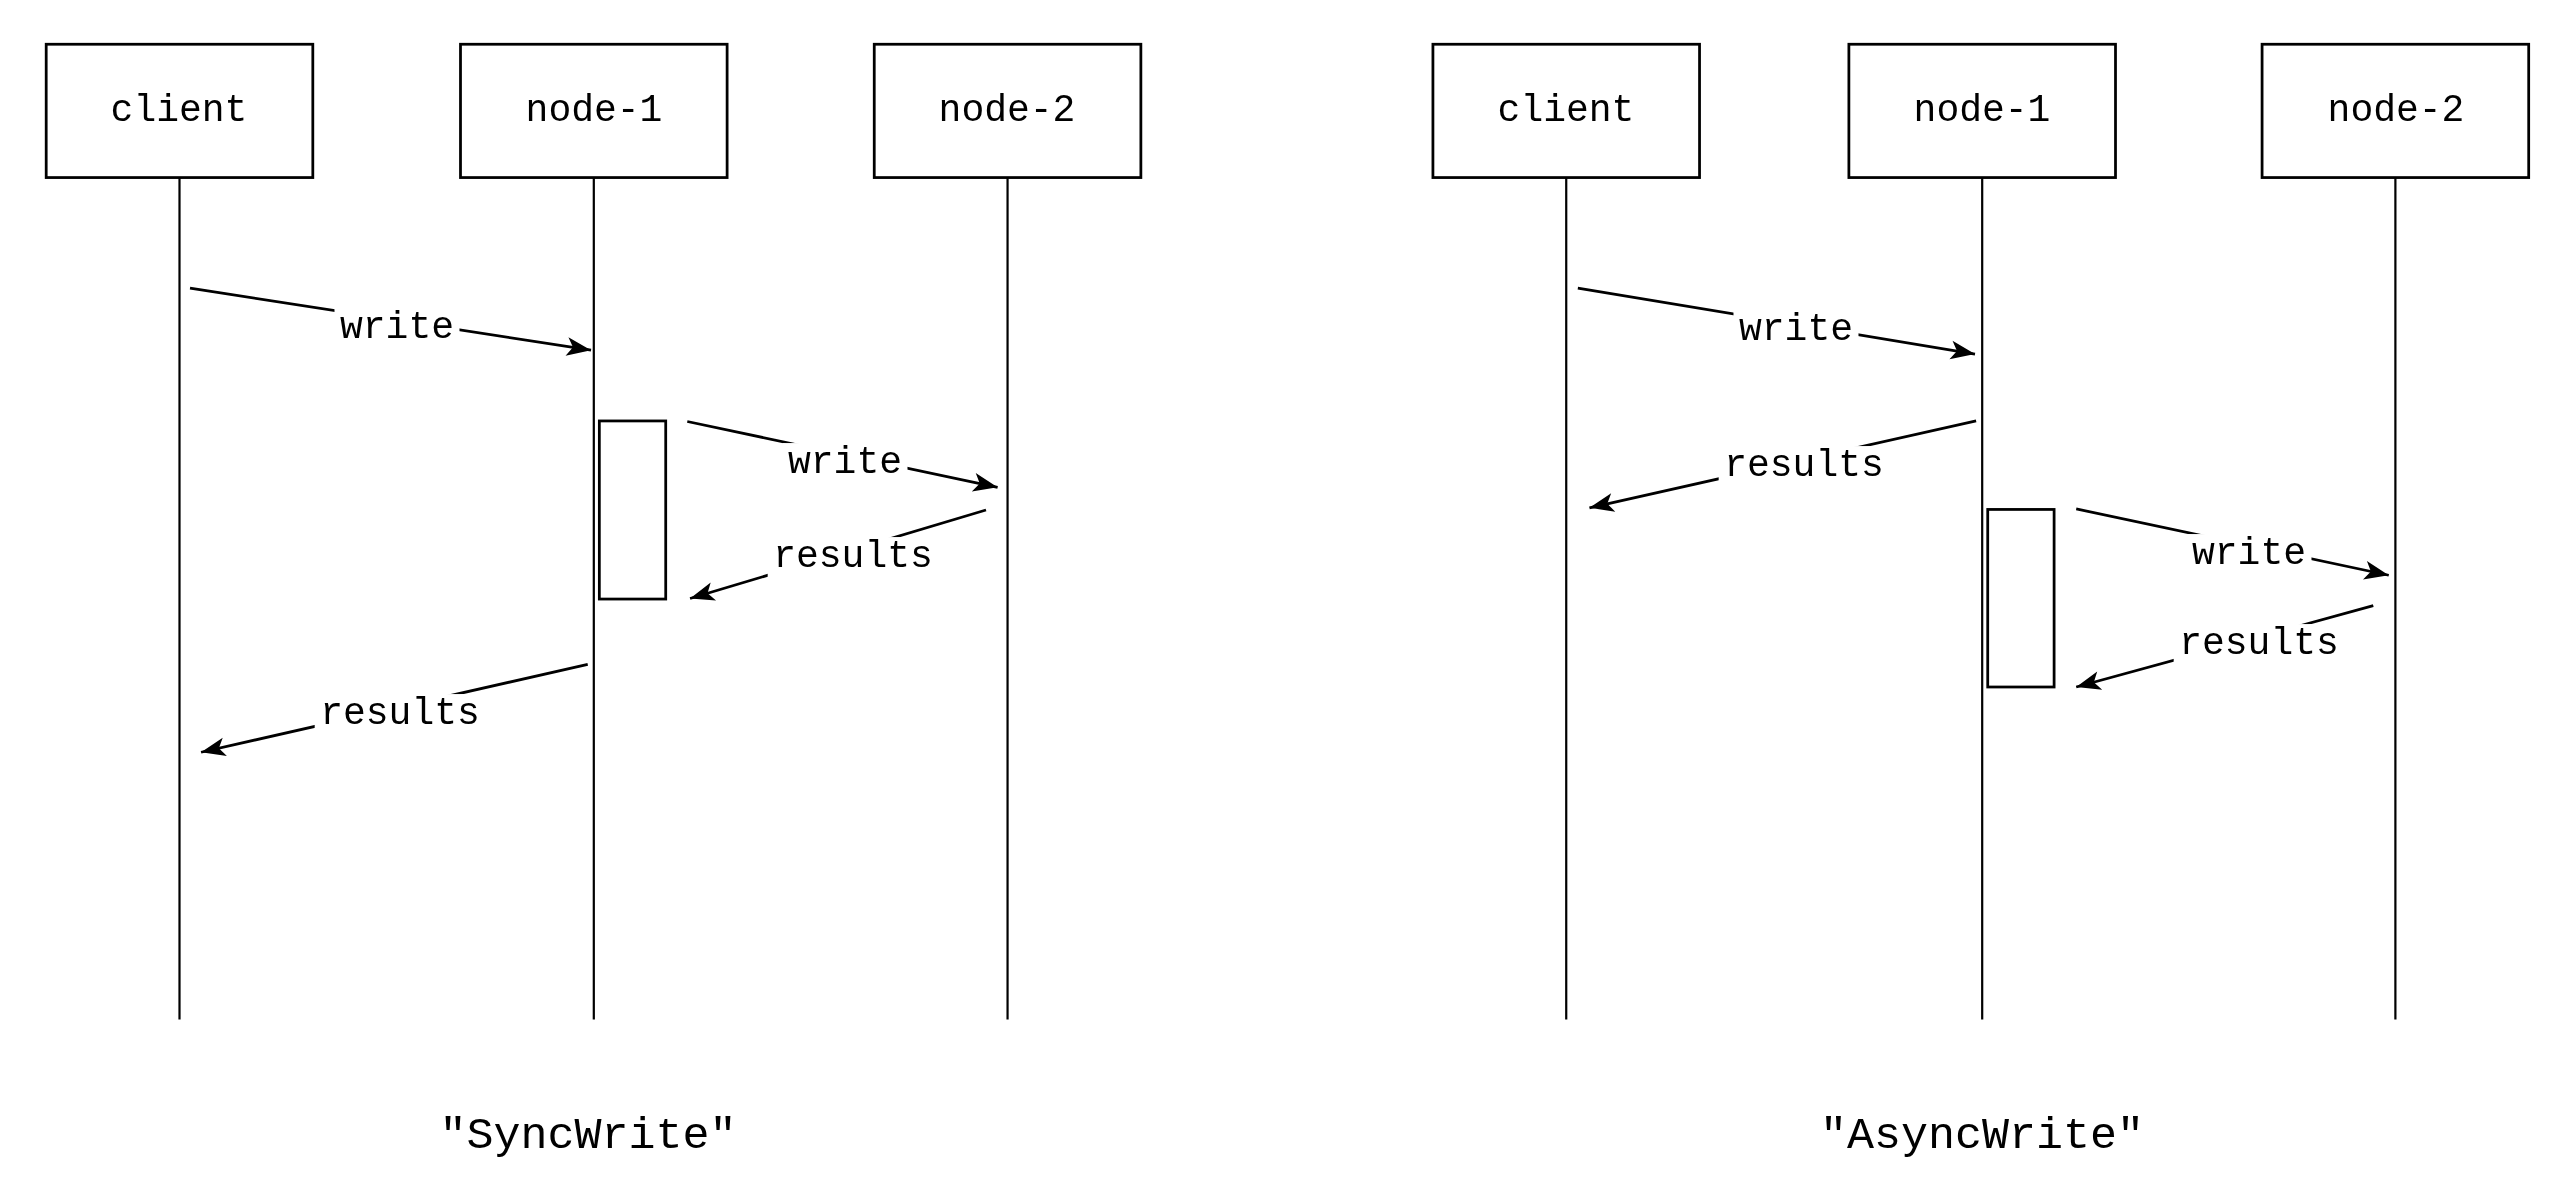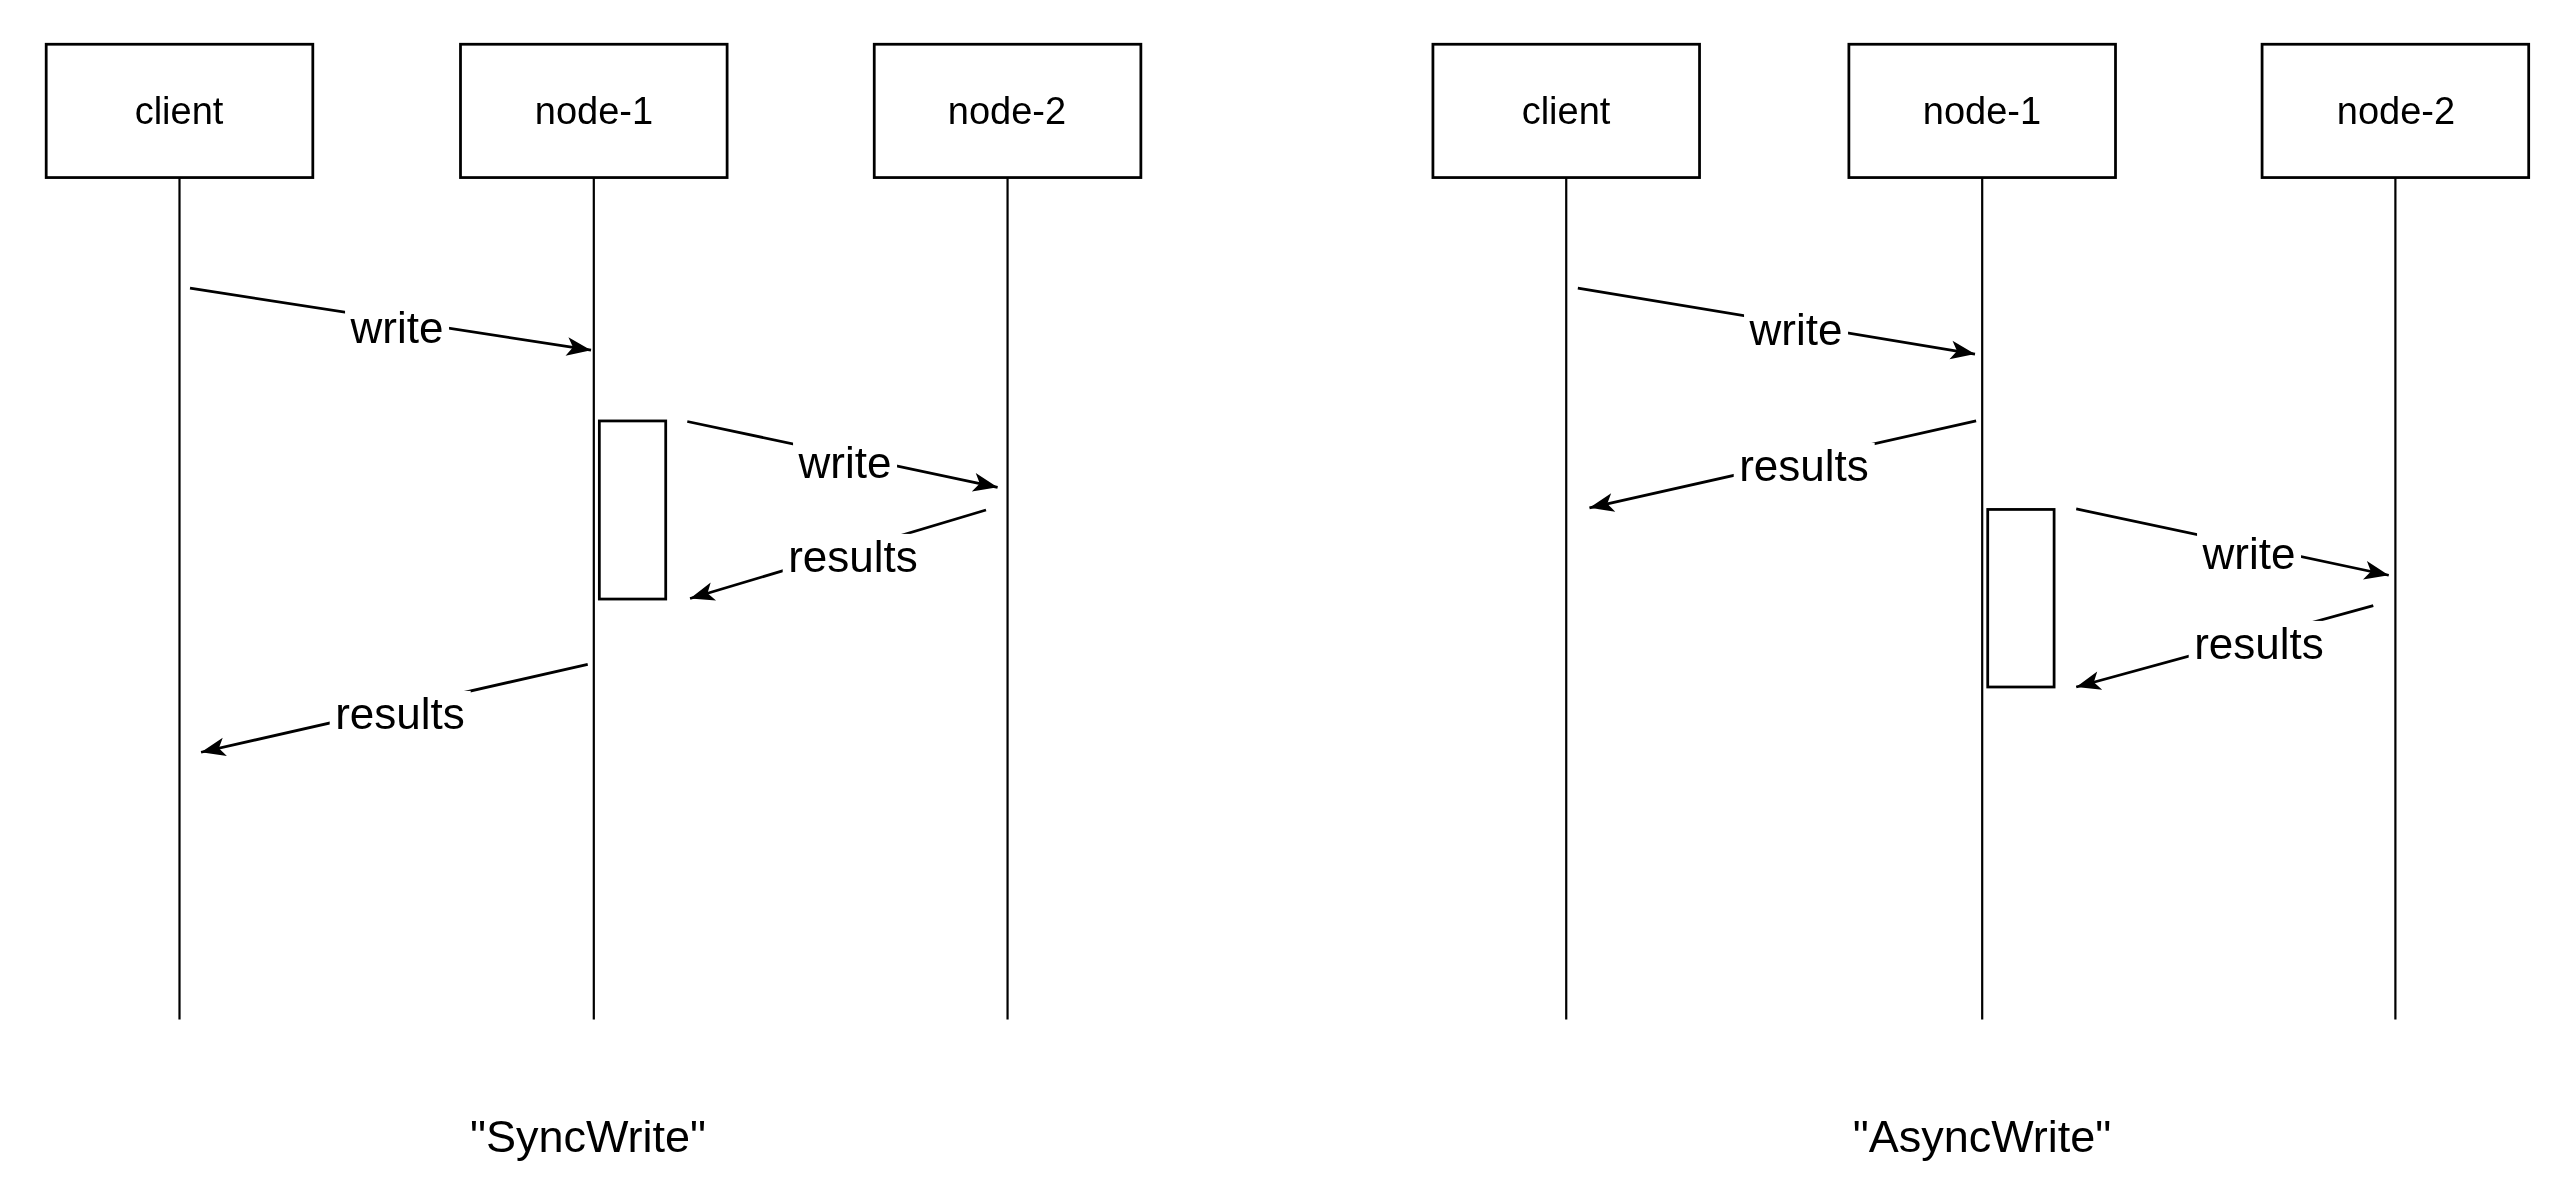--- a/index.html
+++ b/index.html
@@ -1,31 +1,31 @@
 <!DOCTYPE html>
 <html style="font-size:8.9px"><head>
 <meta charset="utf-8">
 <style>
   html,body{margin:0;padding:0;background:#ffffff;}
   .canvas{
     position:relative;
     width:2576px;height:1197px;
     background:#ffffff;
     color:#000000;
-    font-family:Liberation Sans, sans-serif;
+    font-family:Liberation Mono, monospace;
     overflow:hidden;
   }
   .canvas > svg{position:absolute;left:0;top:0;}
   .actor-label{
     position:absolute;transform:translate(-50%,-50%);
     font-size:38px;line-height:1;white-space:nowrap;
   }
   .msg-label{
     position:absolute;transform:translate(-50%,-50%);
-    font-size:44px;line-height:1.05;white-space:nowrap;
+    font-size:38px;line-height:1.05;white-space:nowrap;
     background:#ffffff;padding:0 5.5px;
   }
   .caption{
     position:absolute;transform:translate(-50%,-50%);
     font-size:45px;line-height:1;white-space:nowrap;
   }
 </style>
 </head>
 <body>
 

